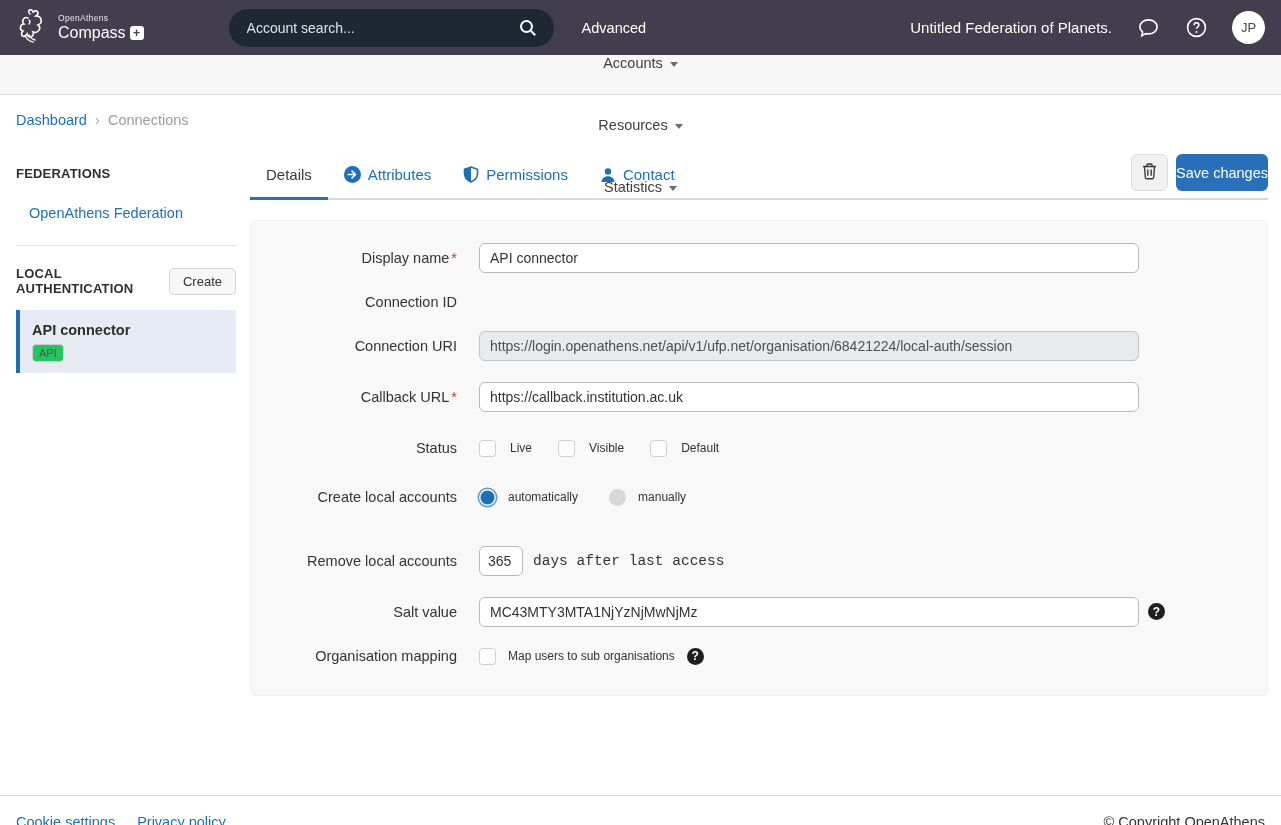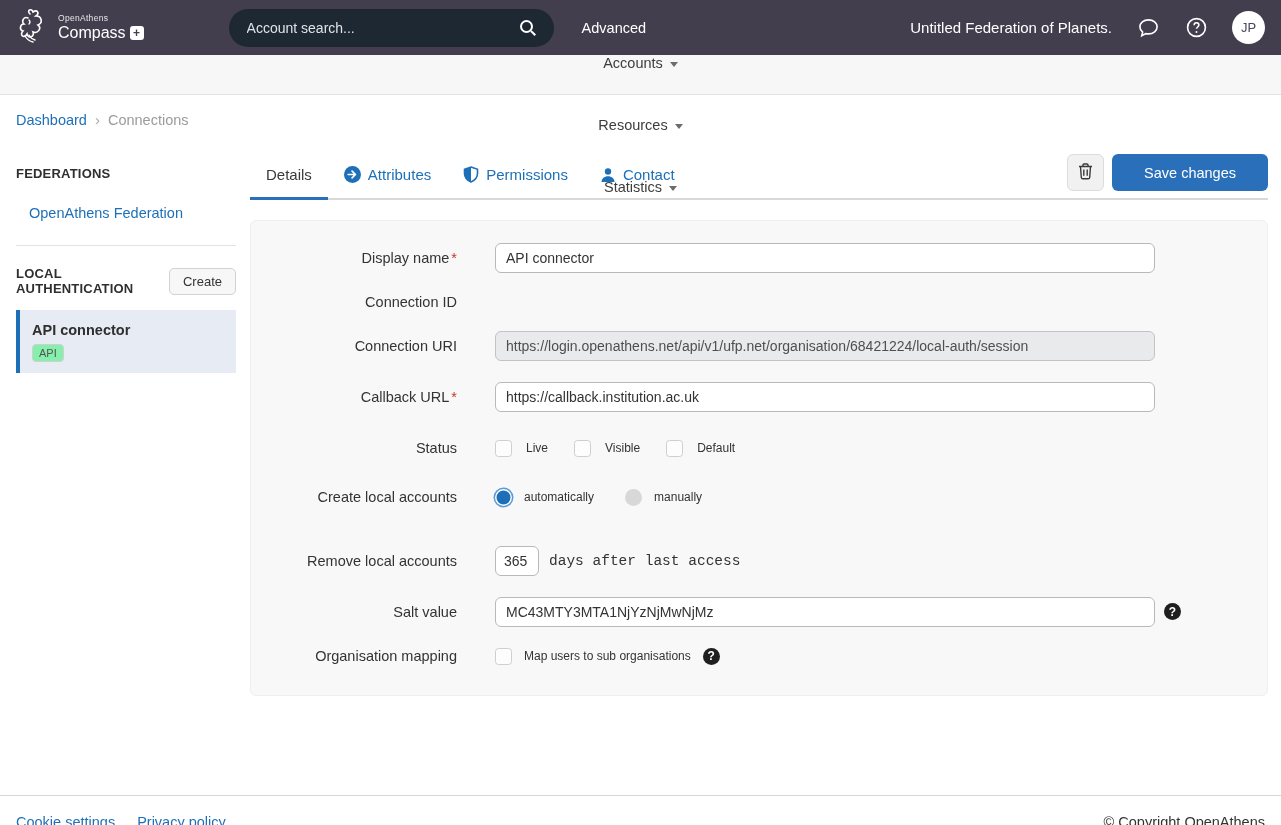--- a/index.html
+++ b/index.html
@@ -37,38 +37,38 @@
 
   
   .sidebar { width:250px; flex:0 0 250px; padding:24px 14px 0 16px; }
   .side-heading { font-size:13px; font-weight:bold; color:#2f2f2f; letter-spacing:.2px; }
   .fed-link { display:block; margin:24px 0 0 13px; color:#1d70b8; font-size:14.5px; text-decoration:none; cursor:pointer; }
   .side-divider { border:none; border-top:1px solid #e3e3e3; margin:24px 0 20px; }
   .local-auth-row { display:flex; align-items:center; justify-content:space-between; }
   .create-btn { background:#f7f7f7; border:1px solid #d2d2d2; border-radius:5px; padding:5px 13px; font-size:13px; color:#333; cursor:pointer; font-family:"Liberation Sans", sans-serif; }
   .conn-item { margin-top:14px; background:#e7ebf4; border-left:4px solid #1d70b8; padding:12px 10px 11px 12px; cursor:pointer; }
   .conn-name { font-size:14.5px; font-weight:bold; color:#2f2f2f; }
-  .conn-badge { display:inline-block; margin-top:6px; background:#86efac; border:1px solid #cfcfcf; border-radius:4px; font-size:11px; color:#555; padding:2px 6px; }
+  .conn-badge { display:inline-block; margin-top:6px; background:#22c55e; border:1px solid #cfcfcf; border-radius:4px; font-size:11px; color:#555; padding:2px 6px; }
 
   
   .main { flex:1; padding:12px 13px 0 0; }
   .main-top { position:relative; }
   .tabbar { display:flex; align-items:flex-end; gap:0; border-bottom:2px solid #d9d9d9; }
   .tab { display:flex; align-items:center; gap:7px; font-size:15px; padding:12px 16px 14px; color:#1d70b8; cursor:pointer; text-decoration:none; border-bottom:3px solid transparent; margin-bottom:-2.5px; }
   .tab.active { color:#3a3a3a; border-bottom-color:#2a6fba; }
   .tab .ticon { display:inline-flex; }
   .top-actions { position:absolute; right:0; top:0; display:flex; gap:8px; }
   .trash-btn { width:37px; height:37px; background:#f1f1f2; border:1px solid #dcdcdc; border-radius:6px; display:flex; align-items:center; justify-content:center; cursor:pointer; }
-  .save-btn { height:37px; background:#2a6fba; color:#fff; border:none; border-radius:6px; padding:0 32px; font-size:14.5px; cursor:pointer; font-family:"Liberation Sans", sans-serif; }
+  .save-btn { height:37px; background:#2a6fba; color:#fff; border:none; border-radius:6px; padding:0 0; font-size:14.5px; cursor:pointer; font-family:"Liberation Sans", sans-serif; }
 
   
   .card { margin-top:20px; background:#f8f8f8; border:1px solid #efefef; border-radius:6px; padding:22px 30px 26px; }
   .form-row { display:flex; align-items:center; margin-bottom:21px; }
   .form-row:last-child { margin-bottom:4px; }
-  .form-label { width:176px; flex:0 0 176px; text-align:right; margin-right:38px; font-size:14.5px; color:#333; }
+  .form-label { width:176px; flex:0 0 176px; text-align:right; margin-right:22px; font-size:14.5px; color:#333; }
   .req { color:#c0392b; margin-left:2px; }
   .txt-input { width:660px; height:30px; border:1px solid #b9b9bd; border-radius:6px; background:#fff; padding:0 10px; font-size:14px; color:#333; font-family:"Liberation Sans", sans-serif; outline:none; }
   .txt-input:disabled { background:#e9eaec; color:#4f4f4f; border-color:#c3c3c7; }
   .mini-input { width:44px; height:30px; border:1px solid #b9b9bd; border-radius:6px; background:#fff; padding:0 8px; font-size:14px; color:#333; font-family:"Liberation Sans", sans-serif; outline:none; }
   .inline-text { font-size:14.5px; color:#333; margin-left:10px;font-family:Liberation Mono, monospace; }
   .check-group { display:flex; align-items:center; gap:14px; }
   .checkbox { width:17px; height:17px; border:1.5px solid #cfcfcf; border-radius:3.5px; background:#fdfdfd; cursor:pointer; flex:0 0 17px; }
   .check-label { font-size:12px; color:#333; margin-right:12px; }
   .radio-stack { display:flex; gap:19px; }
   .radio-row { display:flex; align-items:center; gap:12px; }

